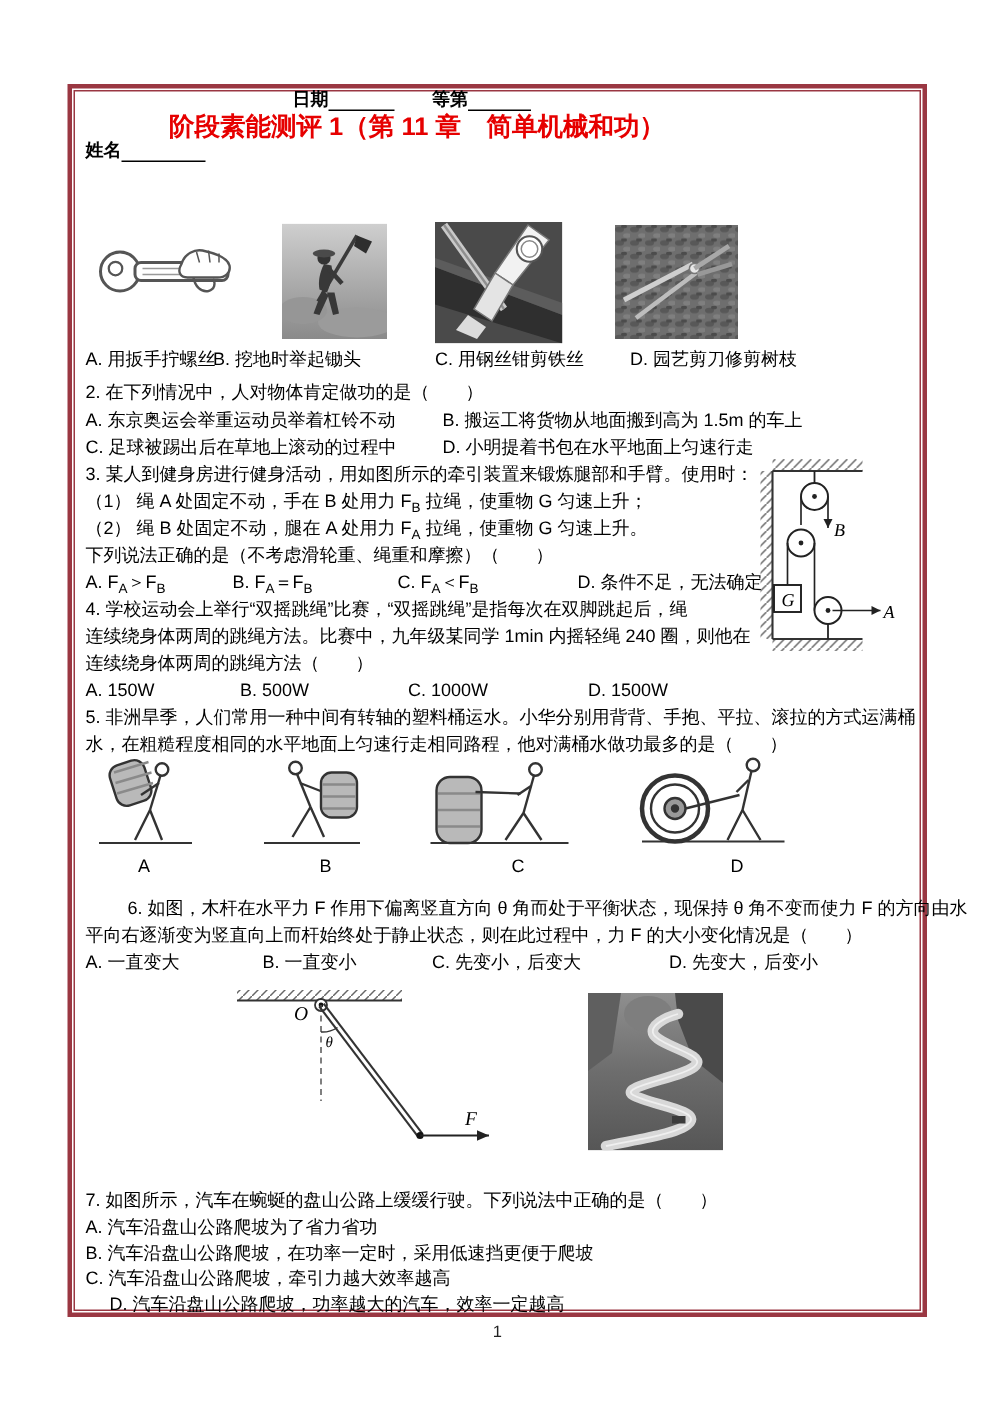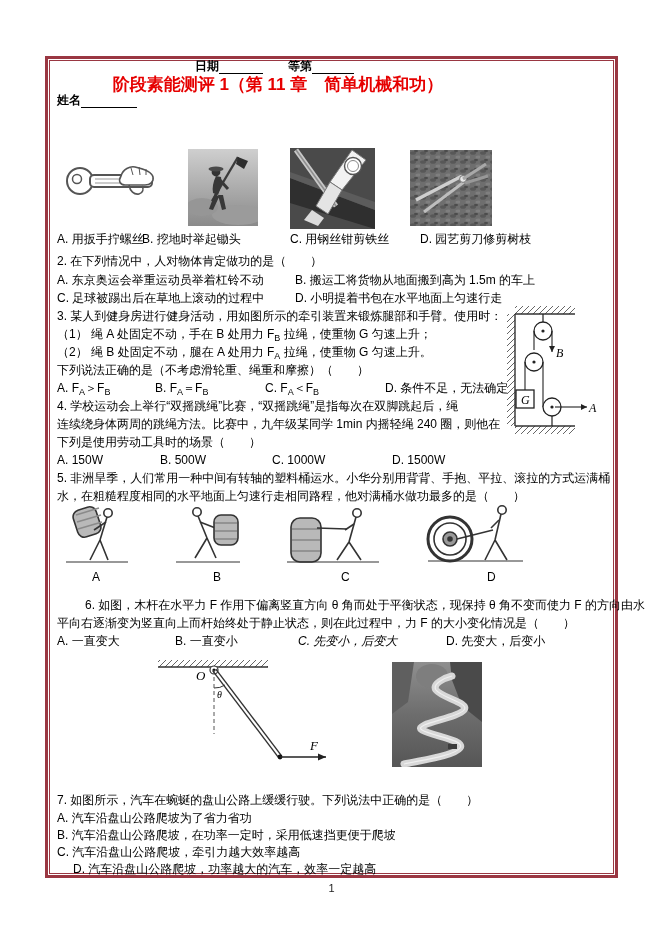--- a/index.html
+++ b/index.html
@@ -184,21 +184,21 @@
       <circle cx="47" cy="107" r="1.6" fill="#222"></circle>
       <line x1="47" y1="116" x2="47" y2="126" stroke="#222" stroke-width="1.2"></line>
       <line x1="50" y1="107" x2="82" y2="107" stroke="#222" stroke-width="1.1"></line>
       <path d="M82,107 l-6,-3 l0,6 z" fill="#222"></path>
       <text x="84" y="112" font-size="12" font-style="italic">A</text>
     </svg>
   </div>
 
   <div class="t" style="left:57px;top:399px;">4. 学校运动会上举行“双摇跳绳”比赛，“双摇跳绳”是指每次在双脚跳起后，绳</div>
   <div class="t" style="left:57px;top:417px;">连续绕身体两周的跳绳方法。比赛中，九年级某同学 1min 内摇轻绳 240 圈，则他在</div>
-  <div class="t" style="left:57px;top:435px;">下列是使用劳动工具时的场景（　　）</div>
+  <div class="t" style="left:57px;top:435px;">连续绕身体两周的跳绳方法（　　）</div>
   <div class="t" style="left:57px;top:453px;">A. 150W</div>
   <div class="t" style="left:160px;top:453px;">B. 500W</div>
   <div class="t" style="left:272px;top:453px;">C. 1000W</div>
   <div class="t" style="left:392px;top:453px;">D. 1500W</div>
 
   <div class="t" style="left:57px;top:471px;">5. 非洲旱季，人们常用一种中间有转轴的塑料桶运水。小华分别用背背、手抱、平拉、滚拉的方式运满桶</div>
   <div class="t" style="left:57px;top:489px;">水，在粗糙程度相同的水平地面上匀速行走相同路程，他对满桶水做功最多的是（　　）</div>
 
   <div class="imgbox" style="left:62px;top:500px;width:70px;height:68px;">
     <svg width="70" height="68" viewBox="0 0 70 68">
@@ -265,21 +265,21 @@
 
   <div class="t" style="left:92px;top:570px;">A</div>
   <div class="t" style="left:213px;top:570px;">B</div>
   <div class="t" style="left:341px;top:570px;">C</div>
   <div class="t" style="left:487px;top:570px;">D</div>
 
   <div class="t" style="left:57px;top:598px;margin-left:28px;">6. 如图，木杆在水平力 F 作用下偏离竖直方向 θ 角而处于平衡状态，现保持 θ 角不变而使力 F 的方向由水</div>
   <div class="t" style="left:57px;top:616px;">平向右逐渐变为竖直向上而杆始终处于静止状态，则在此过程中，力 F 的大小变化情况是（　　）</div>
   <div class="t" style="left:57px;top:634px;">A. 一直变大</div>
   <div class="t" style="left:175px;top:634px;">B. 一直变小</div>
-  <div class="t" style="left:298px;top:634px;font-style:italic;">C. 先变小，后变大</div>
+  <div class="t" style="left:288px;top:634px;">C. 先变小，后变大</div>
   <div class="t" style="left:446px;top:634px;">D. 先变大，后变小</div>
 
   <div class="imgbox" style="left:150px;top:658px;width:200px;height:112px;">
     <svg width="200" height="112" viewBox="0 0 200 112">
       <defs>
           <pattern id="hatch2" width="6" height="6" patternUnits="userSpaceOnUse">
         <line x1="0" y1="6" x2="6" y2="0" stroke="#666" stroke-width="1"></line>
       </pattern>
         </defs>
       <rect x="8" y="2" width="110" height="7" fill="url(#hatch2)"></rect>

